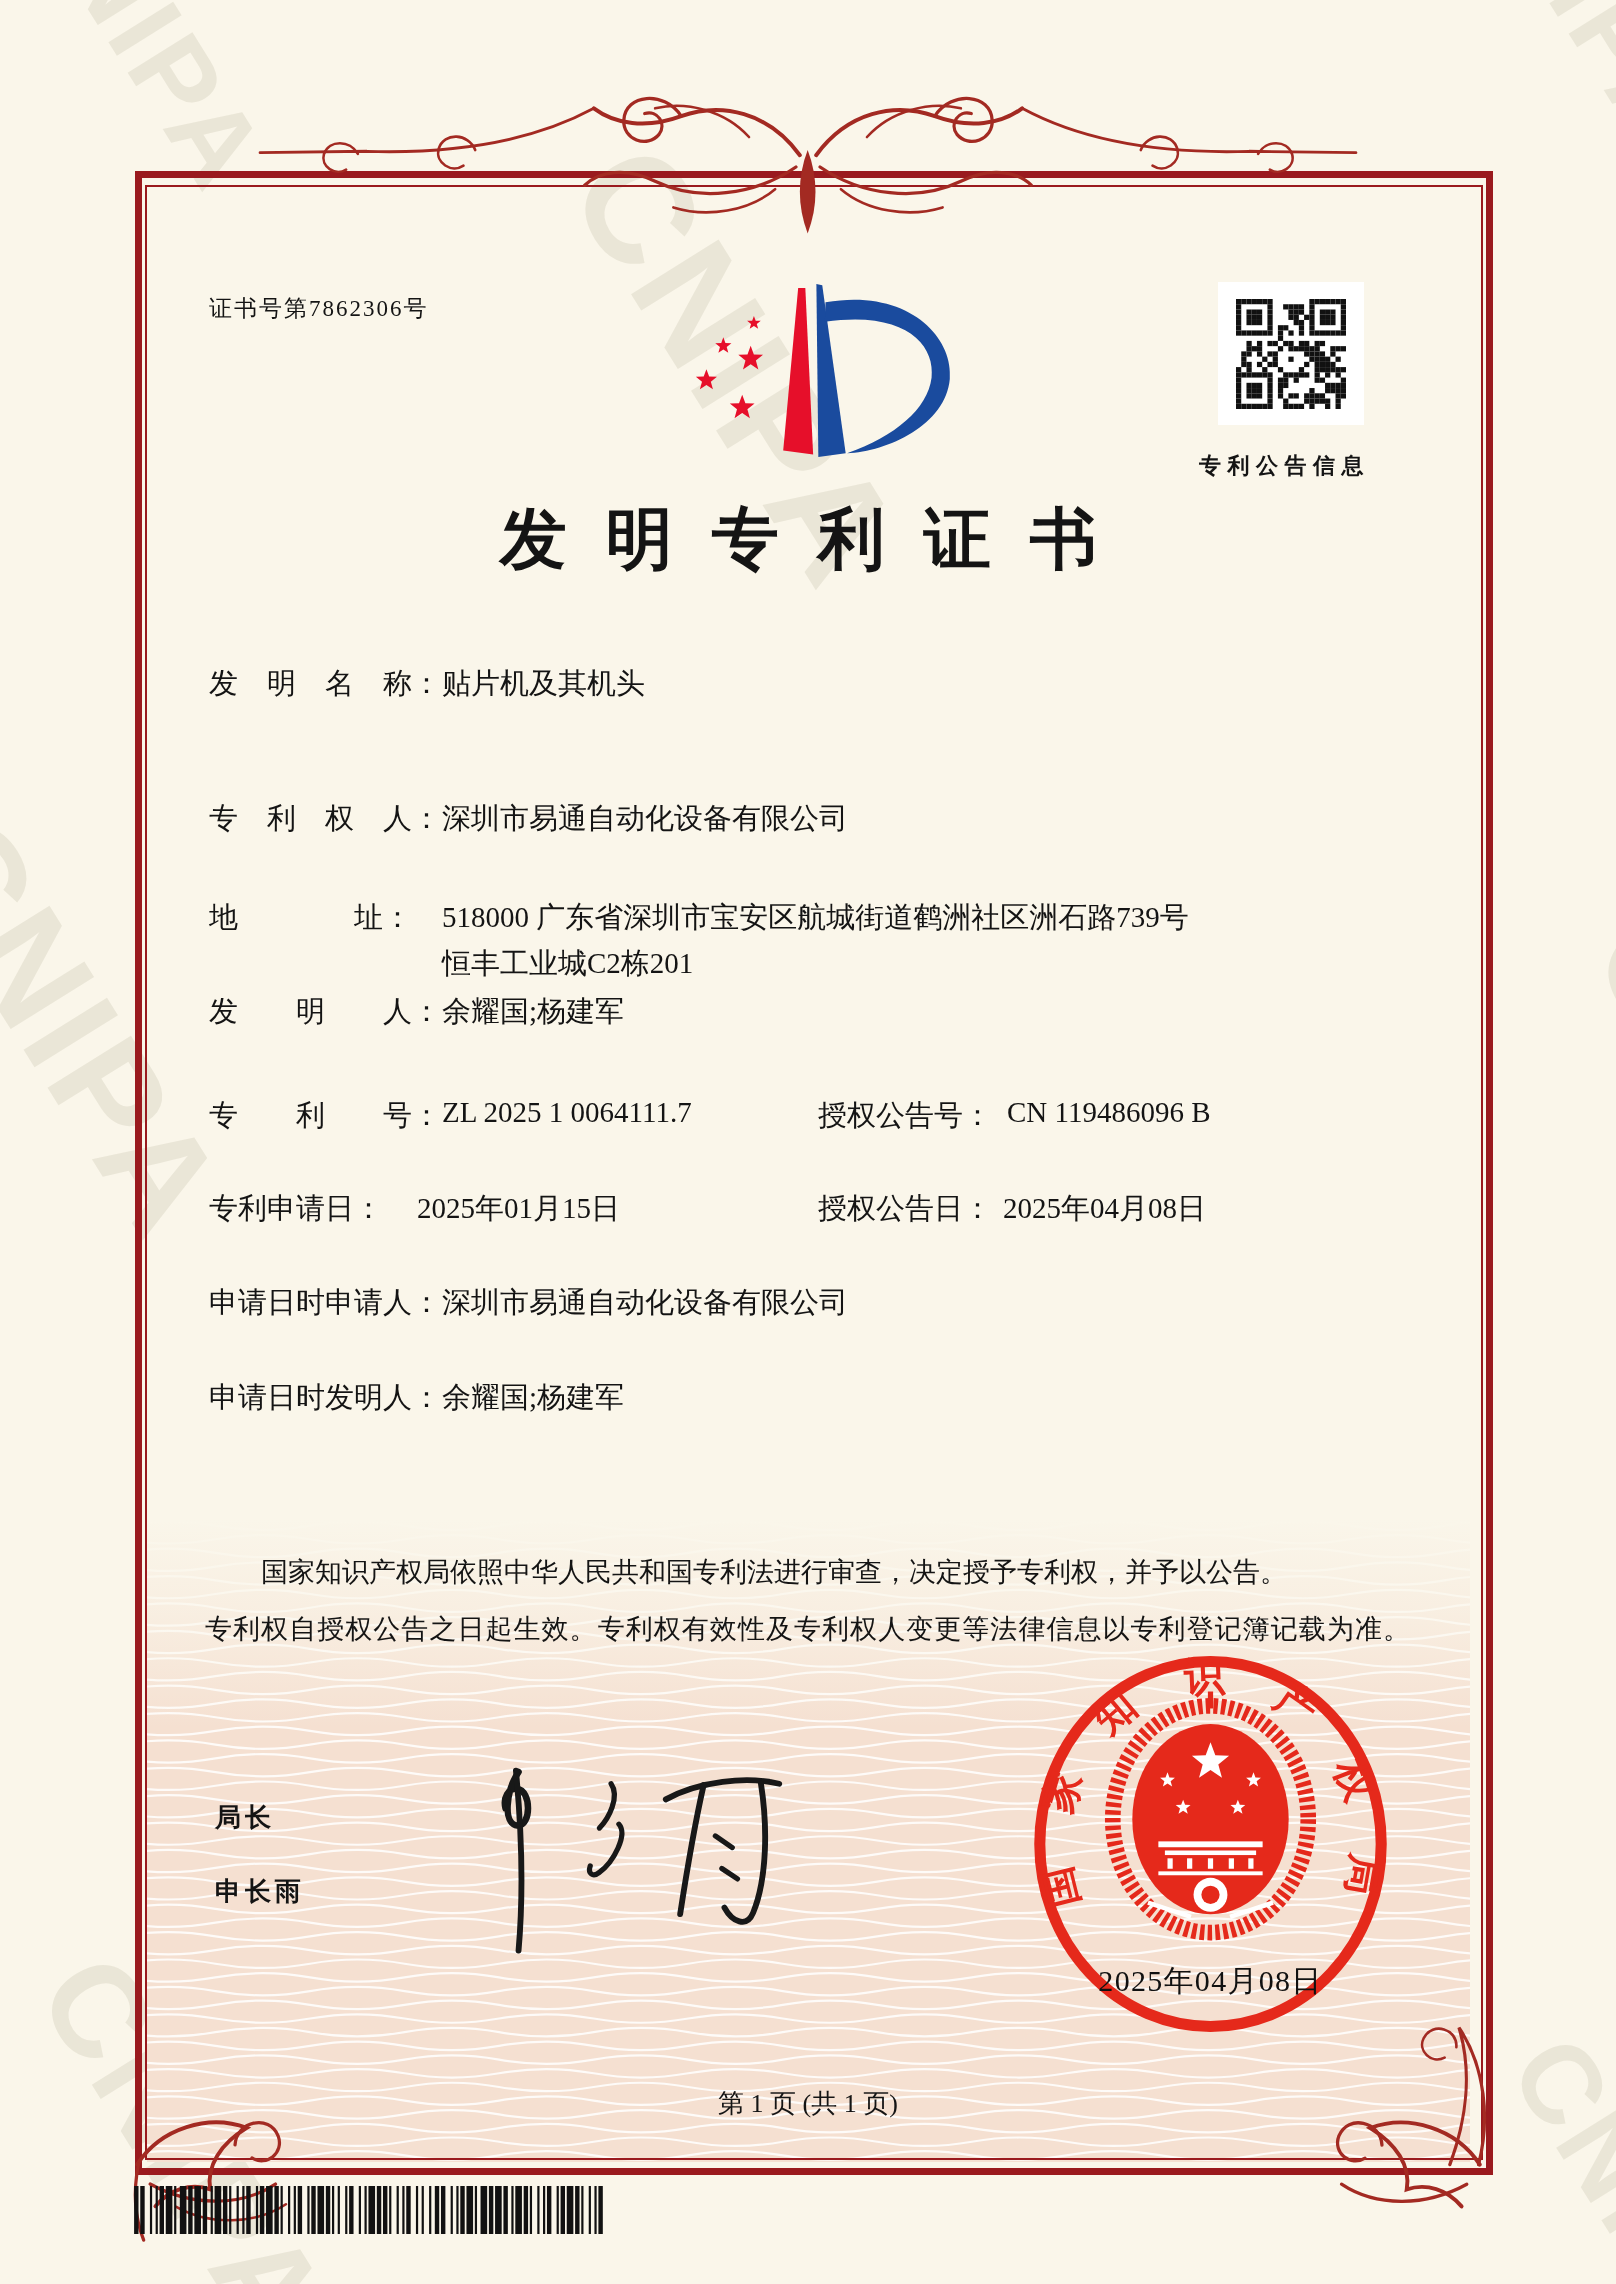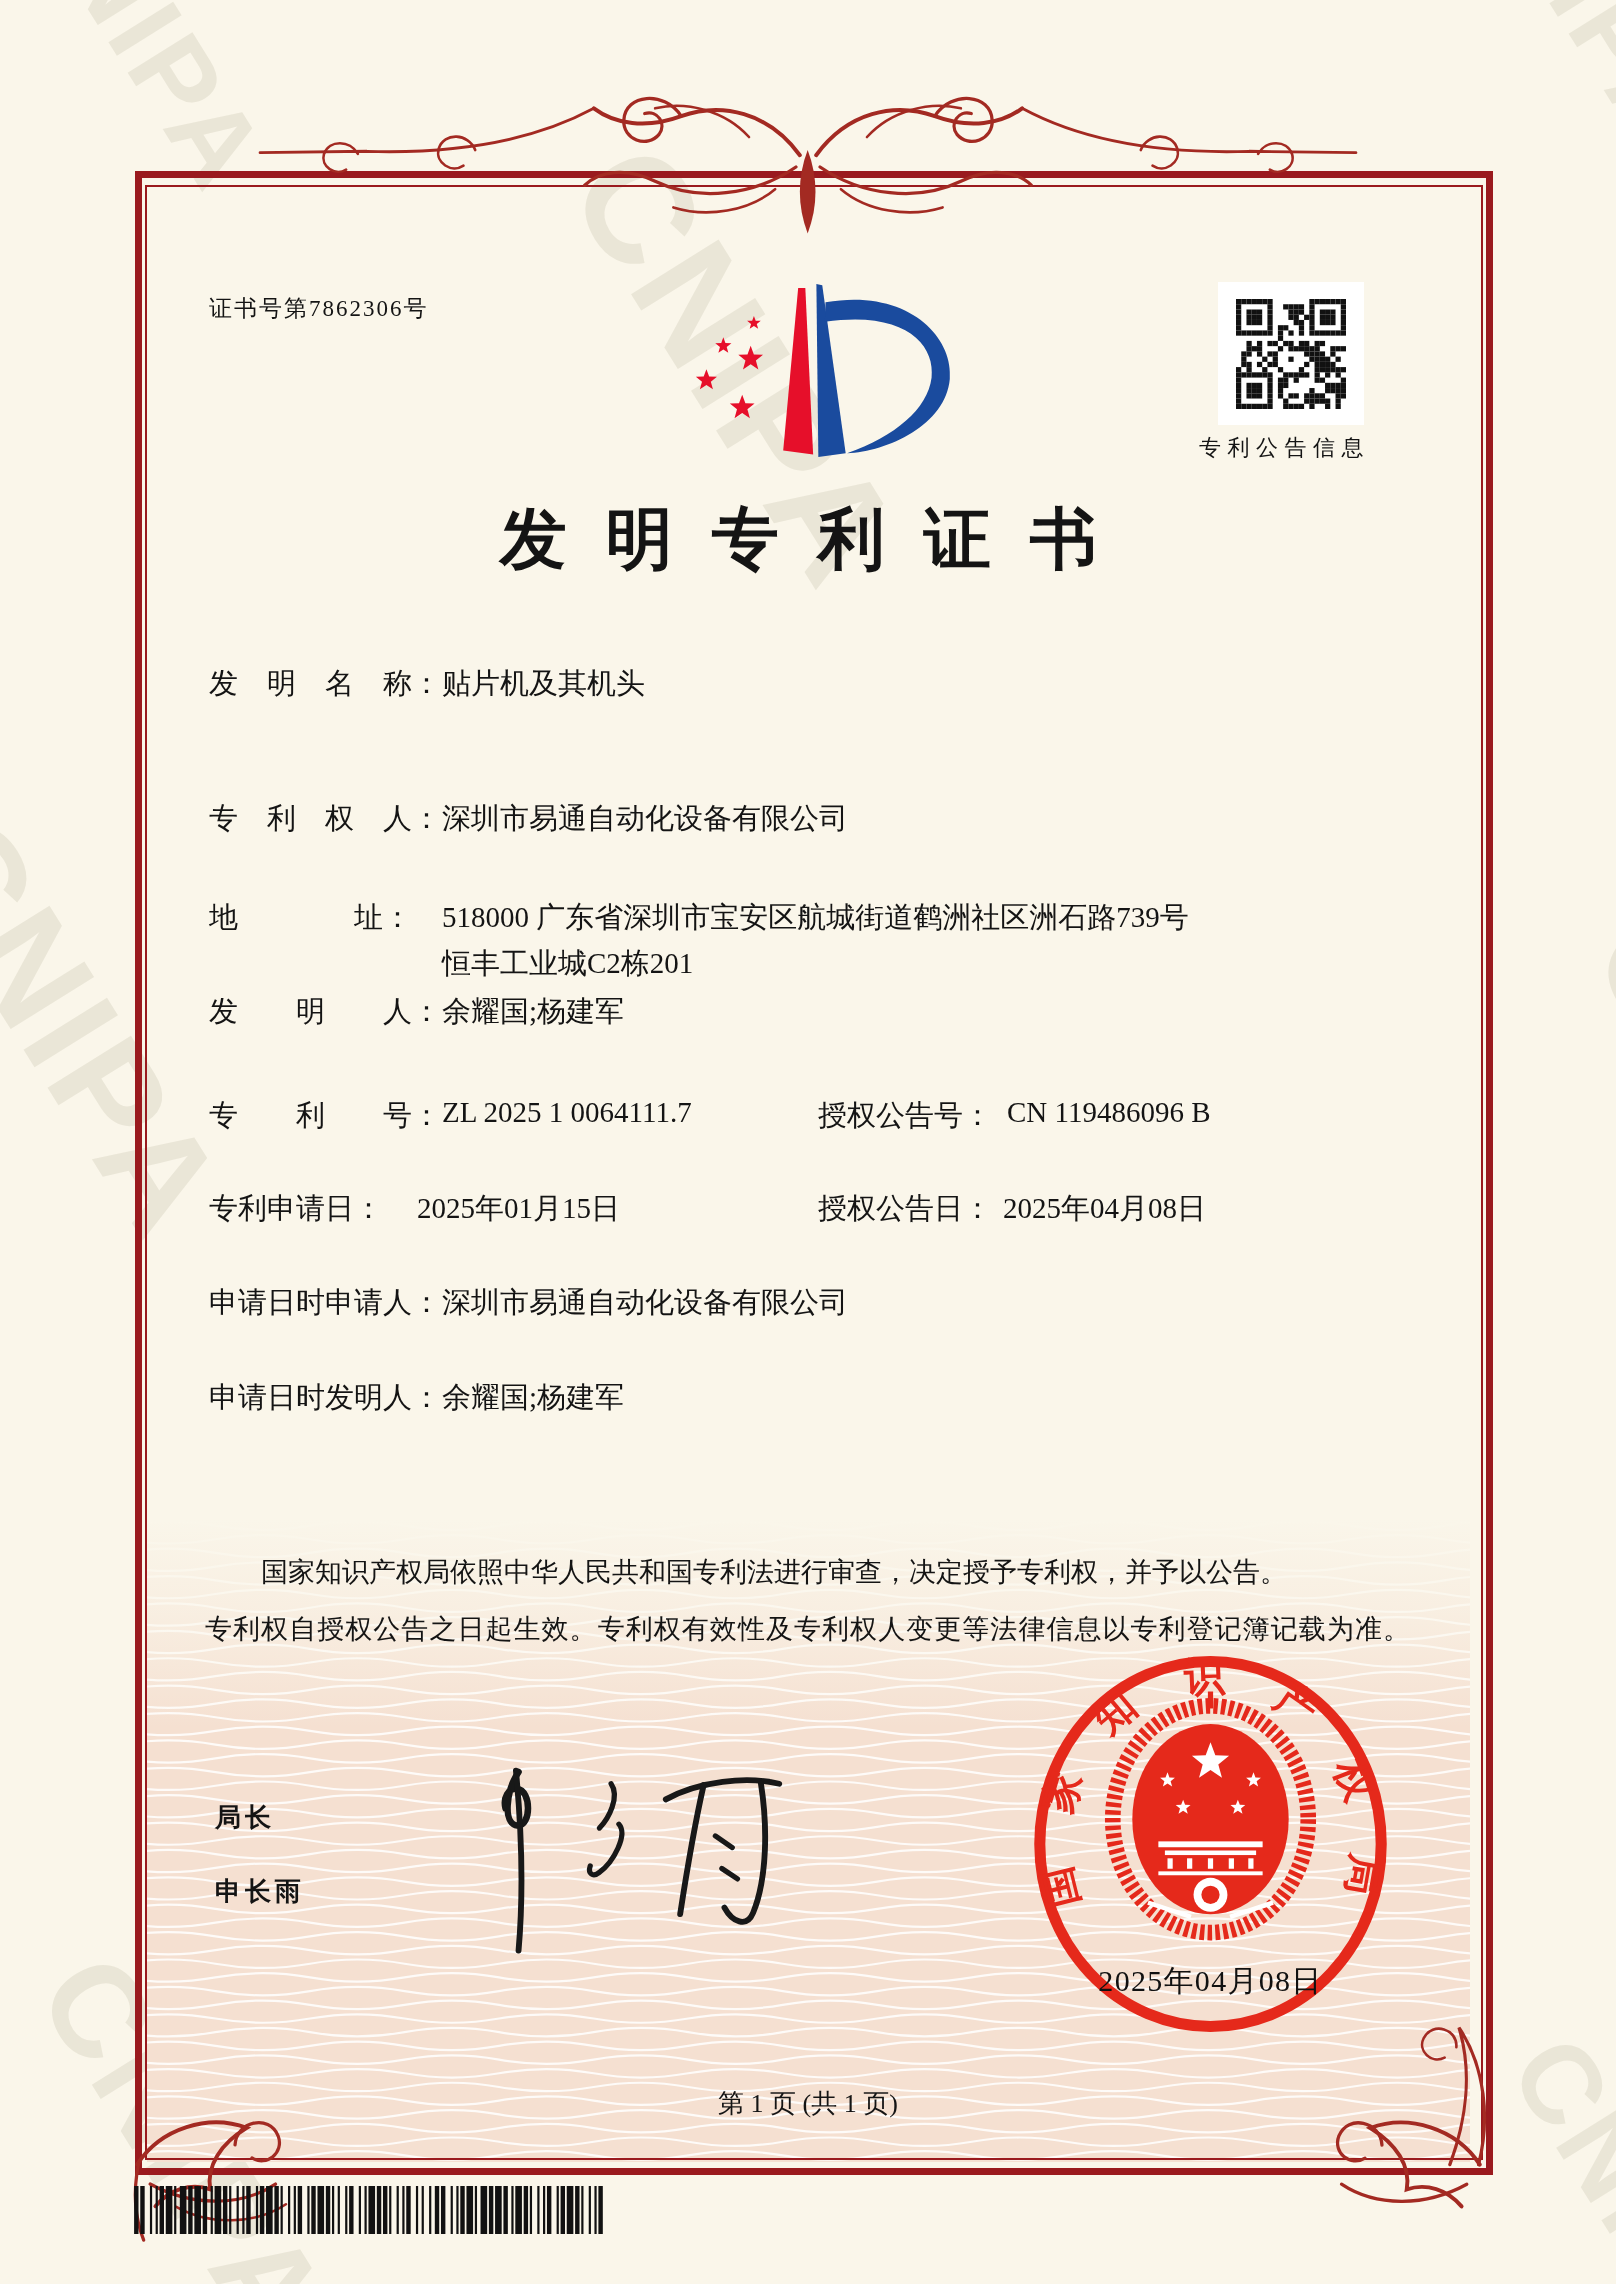--- a/index.html
+++ b/index.html
@@ -15,21 +15,21 @@
   
   .frame-outer{position:absolute;left:135px;top:171px;width:1358px;height:2004px;border:7.2px solid #9a1a1e;box-sizing:border-box;z-index:3;}
   .frame-inner{position:absolute;left:145px;top:185px;width:1338px;height:1975px;border:2.6px solid #9a1a1e;box-sizing:border-box;z-index:3;}
   .orn{position:absolute;z-index:4;}
   
   .certno{position:absolute;left:209px;top:293px;font-size:23px;letter-spacing:2px;z-index:5;}
   .title{position:absolute;left:0;top:494px;width:1616px;text-align:center;font-size:67px;font-weight:bold;
          letter-spacing:39px;padding-left:19.6px;box-sizing:border-box;z-index:5;}
   .qrbox{position:absolute;left:1218px;top:282px;width:146px;height:143px;background:#ffffff;z-index:5;}
   .qrbox svg{position:absolute;left:18px;top:17px;}
-  .qrcap{position:absolute;left:1167px;top:433px;width:235px;text-align:center;font-size:22px;letter-spacing:6.5px;z-index:5;}
+  .qrcap{position:absolute;left:1167px;top:451px;width:235px;text-align:center;font-size:22px;letter-spacing:6.5px;z-index:5;font-weight:bold;}
   .row{position:absolute;left:0;width:1588px;height:42px;font-size:29px;z-index:5;}
   .row .lbl{position:absolute;left:209px;white-space:pre;}
   .row .val{position:absolute;left:442px;white-space:pre;}
   .row .lbl2{position:absolute;left:818px;white-space:pre;}
   .row .val2{position:absolute;left:1007px;white-space:pre;}
   .statement{position:absolute;left:205px;top:1544px;width:1205px;font-size:27px;line-height:57px;
              text-align:justify;text-align-last:justify;z-index:5;}
   .statement .ind{text-indent:56px;text-align-last:left;}
   .officer{position:absolute;left:215px;font-size:26px;font-weight:bold;
            font-family:"Liberation Sans","DejaVu Sans",sans-serif;z-index:6;letter-spacing:3.9px;}

